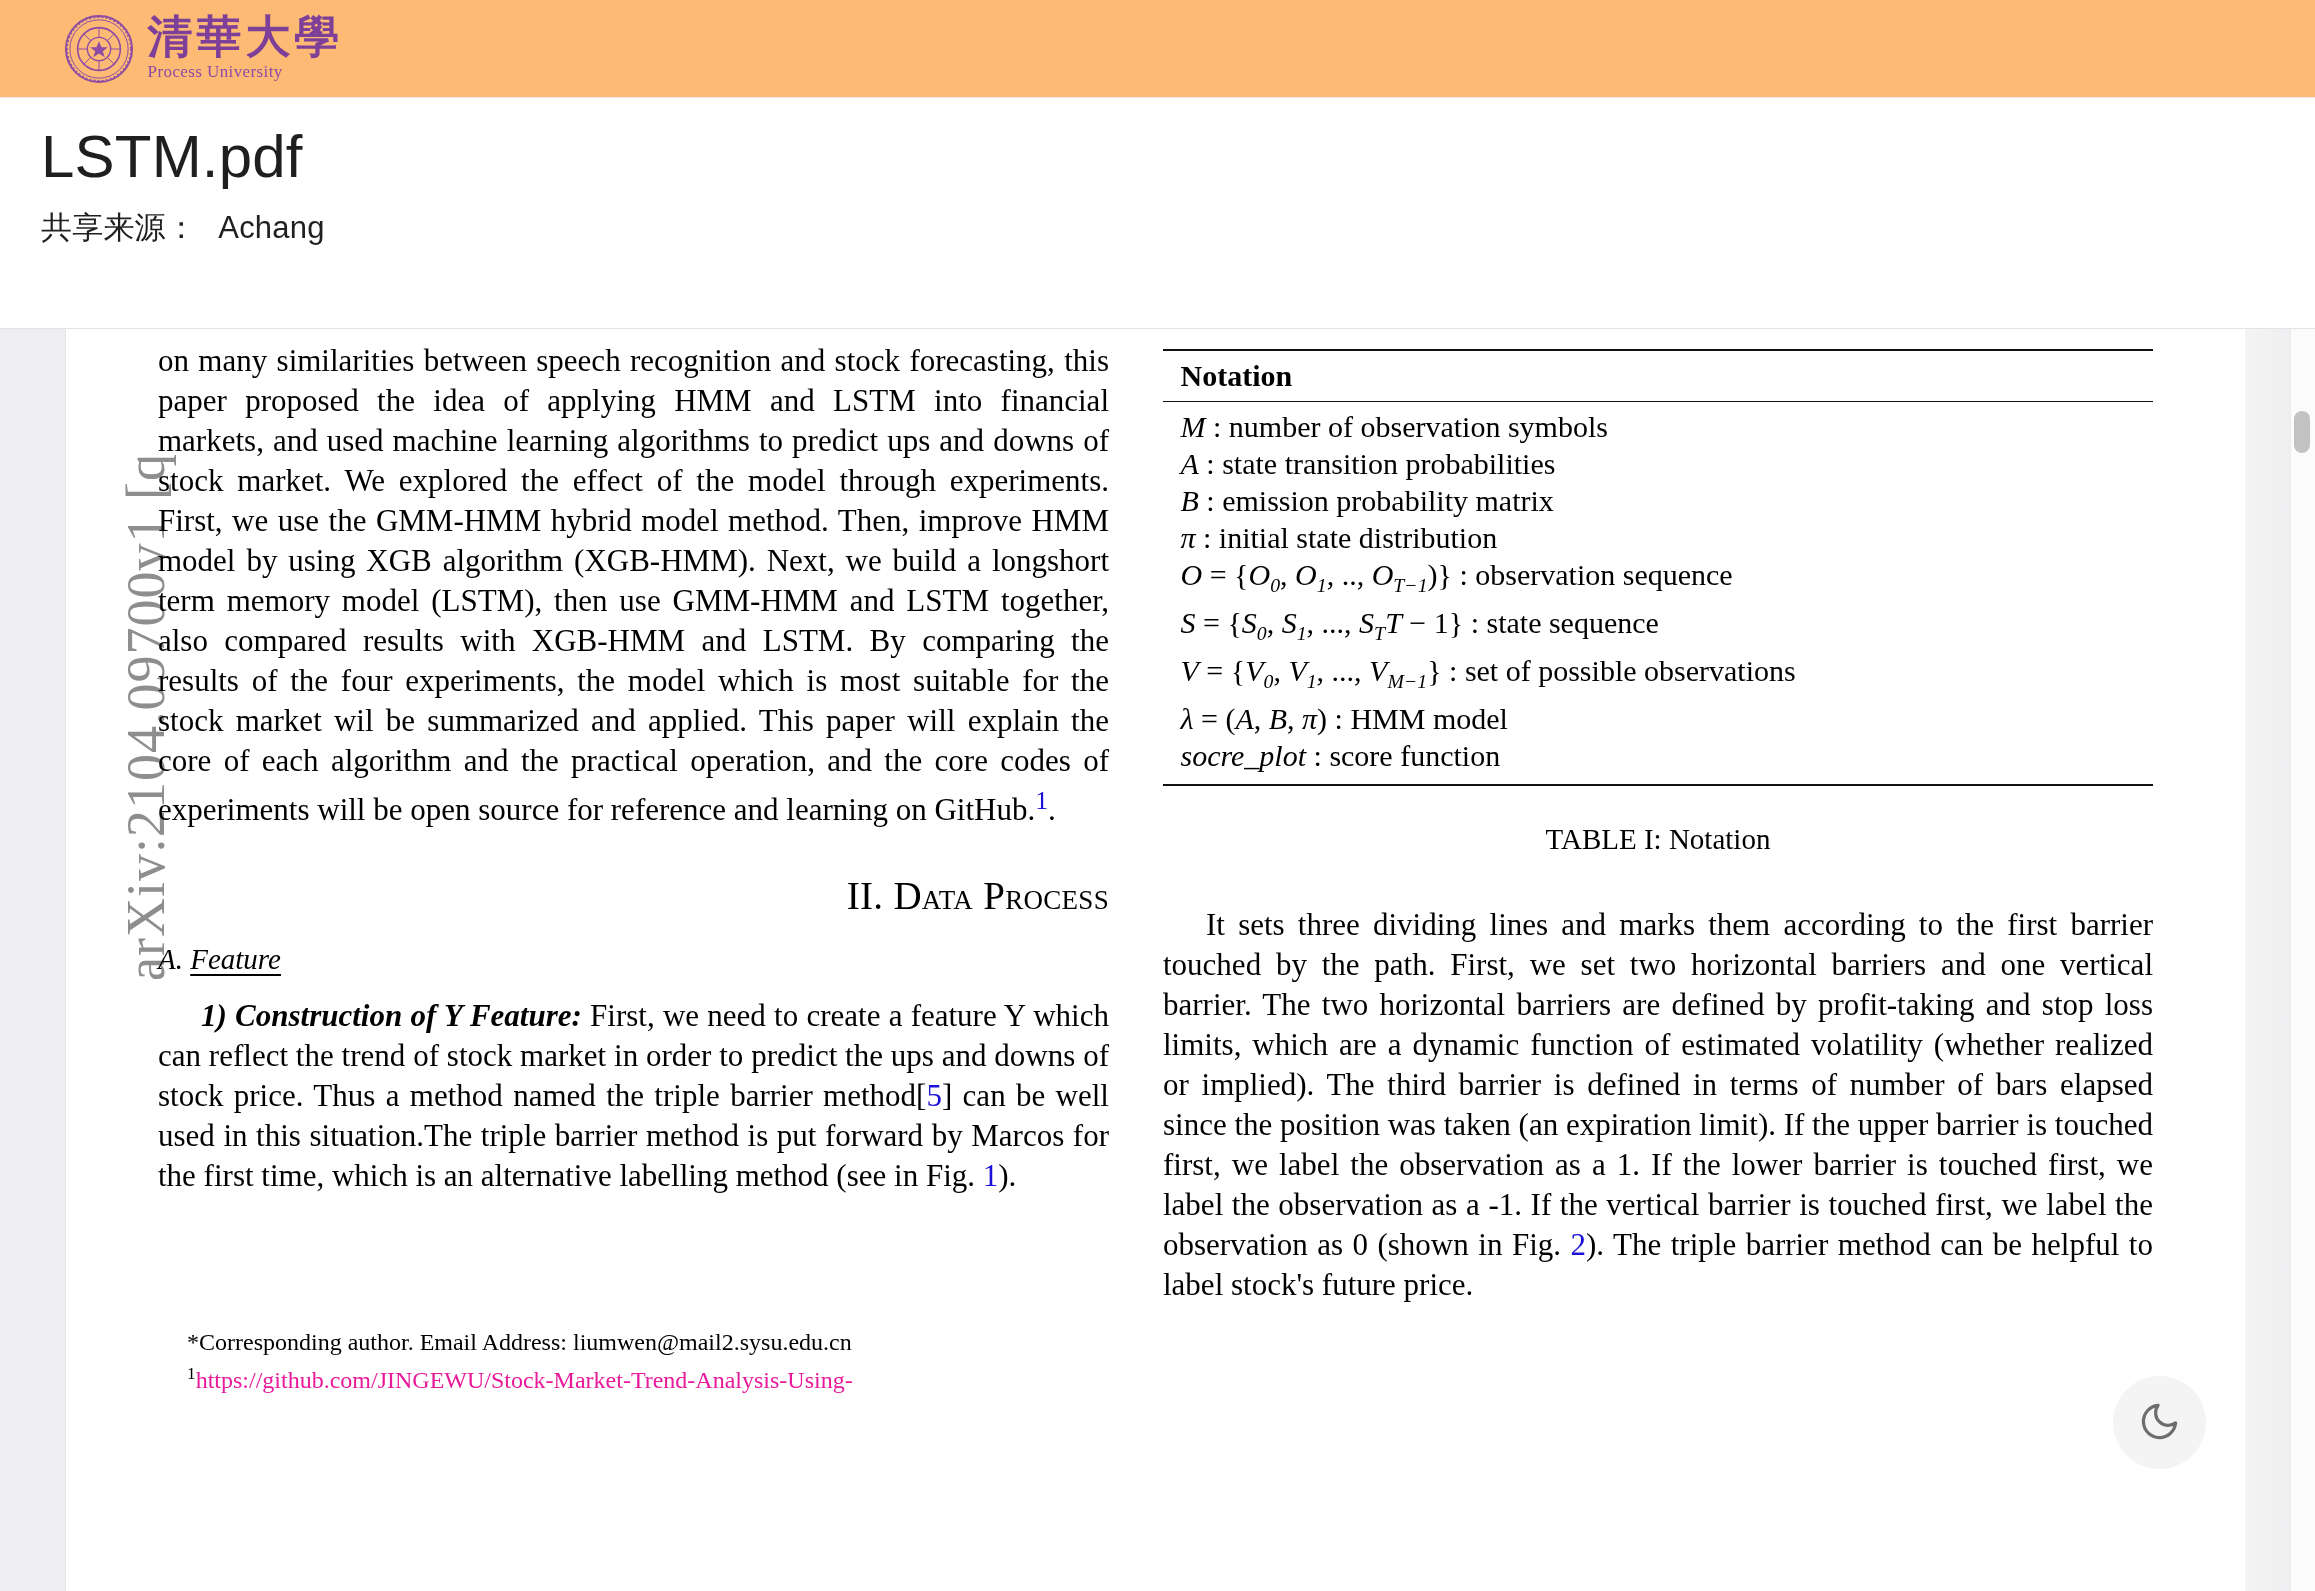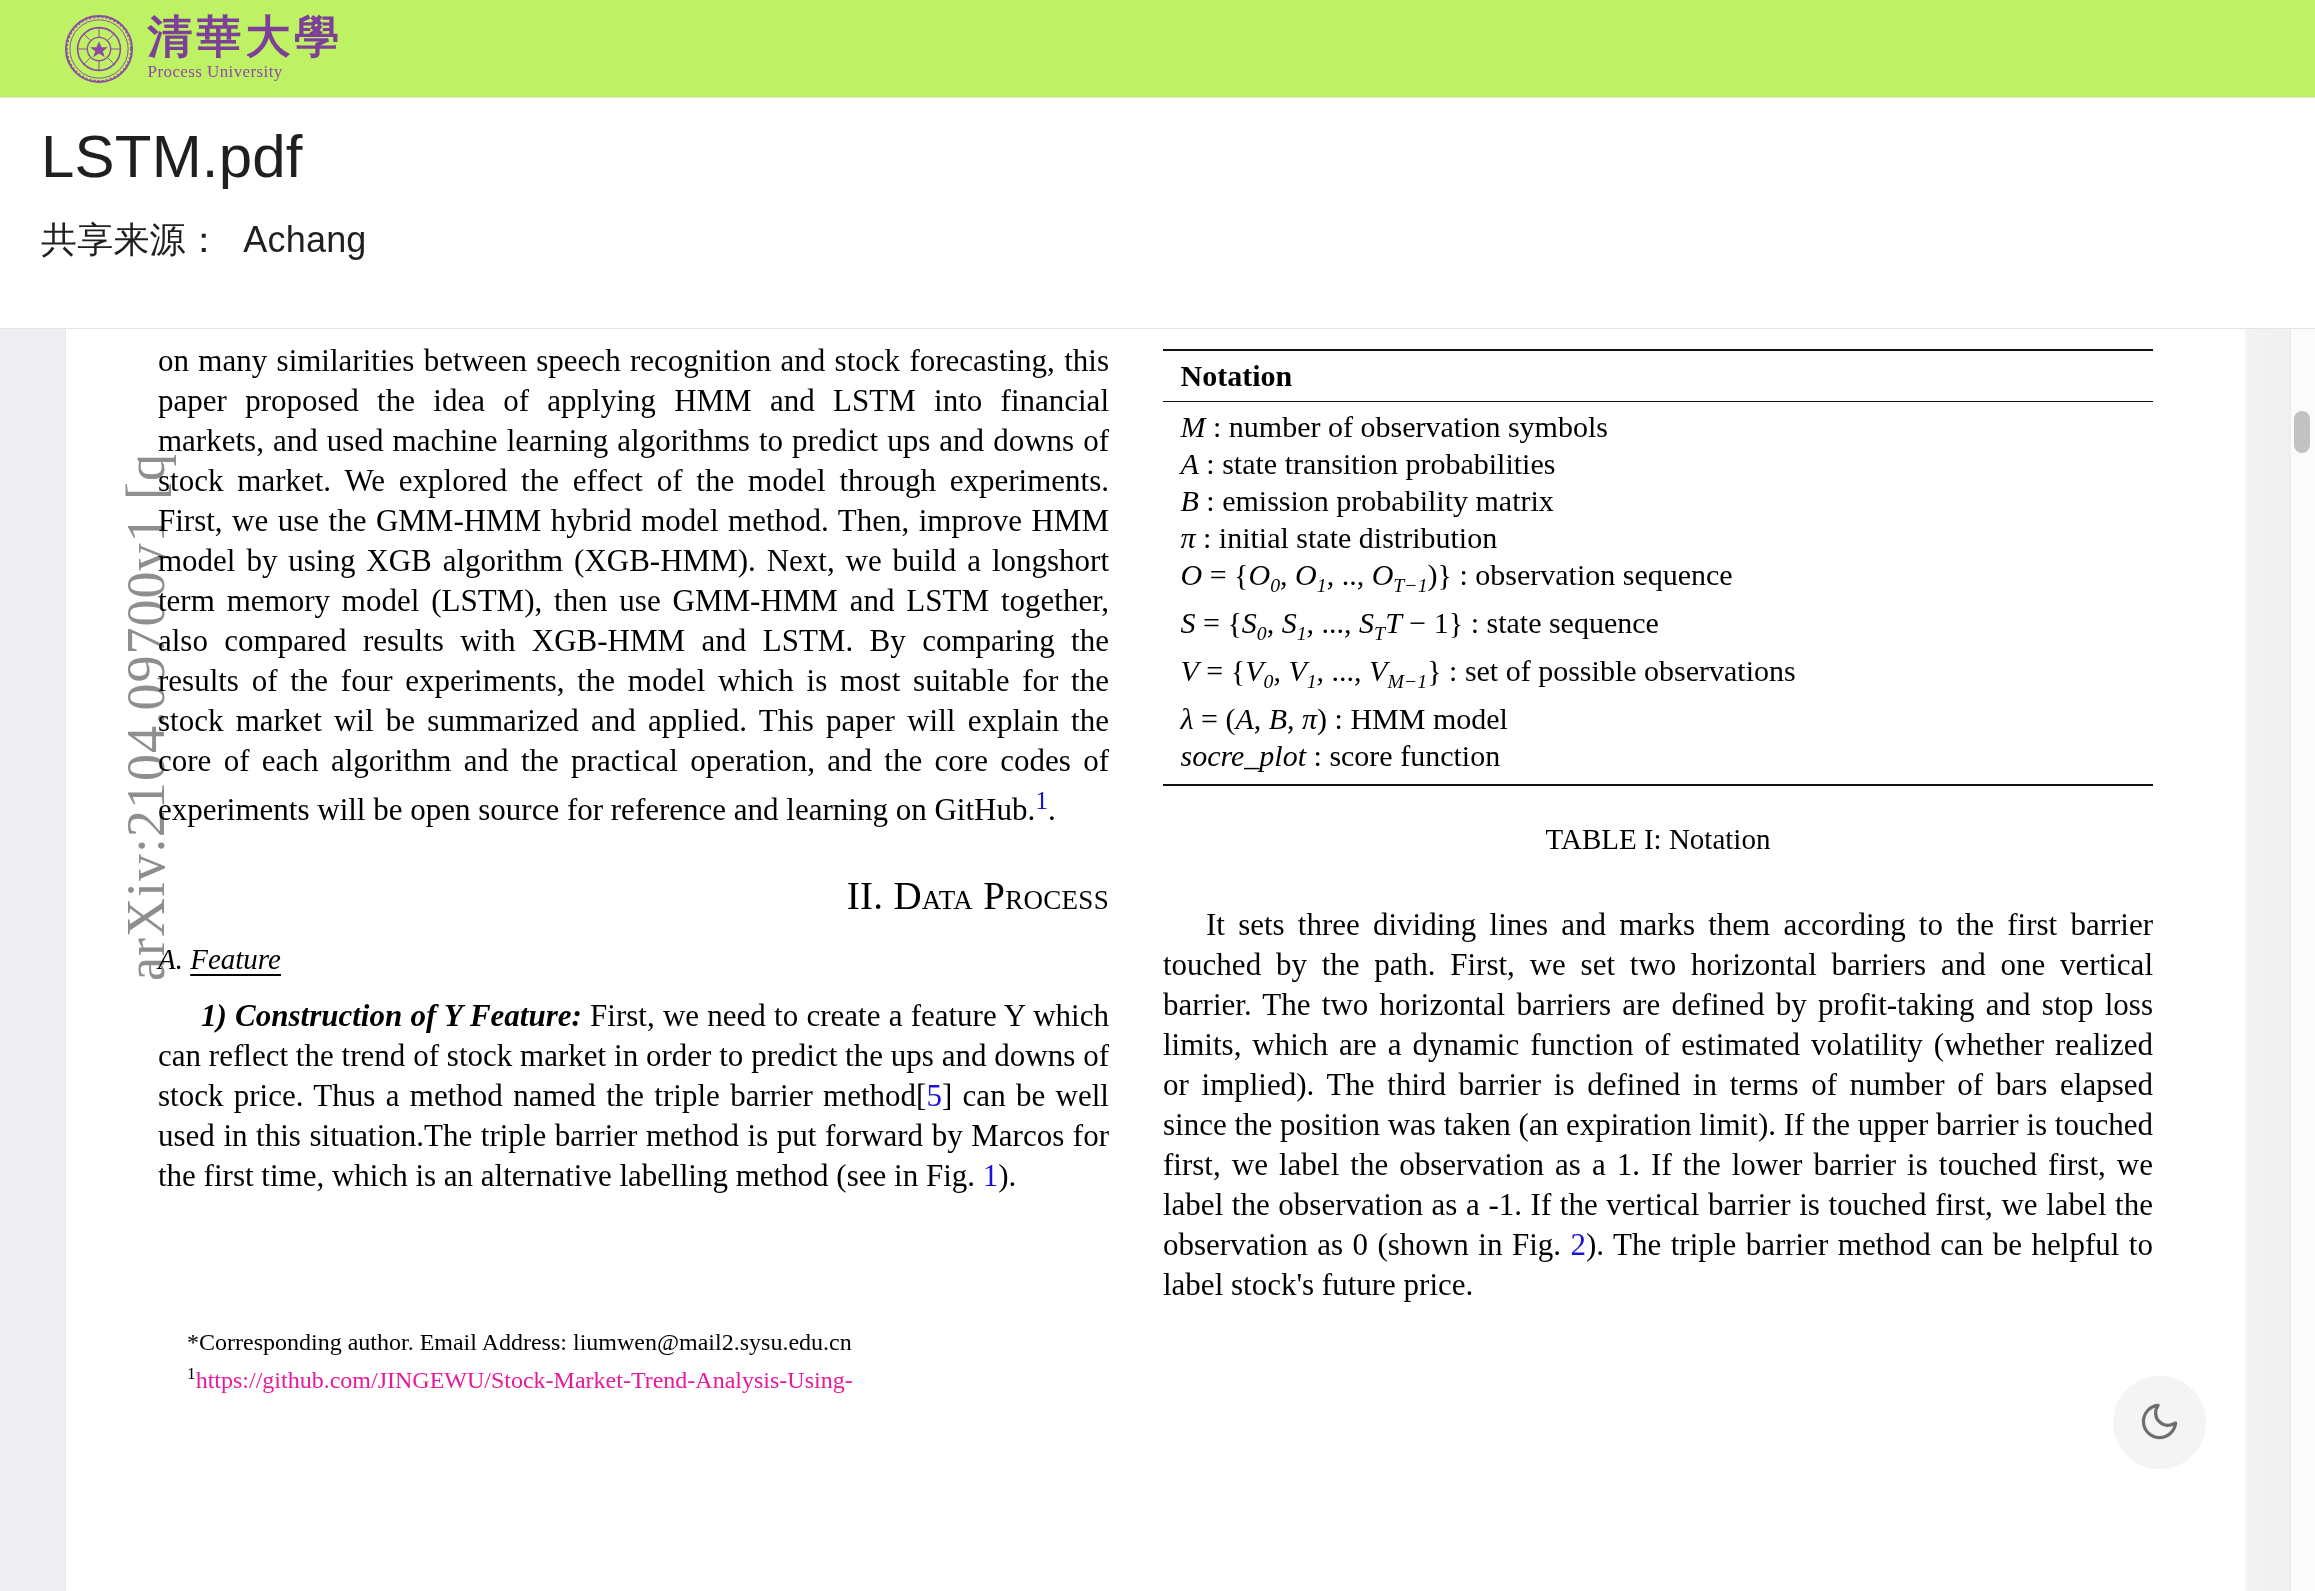--- a/index.html
+++ b/index.html
@@ -7,21 +7,21 @@
     margin: 0; padding: 0;
     width: 2315px; height: 1591px;
     overflow: hidden;
     background: #ffffff;
     font-family: "Liberation Sans", sans-serif;
   }
 
   
   .brandbar {
     height: 98px;
-    background: #bef264;
+    background: #fdba74;
     border-bottom: 1px solid #e6e6e8;
     display: flex;
     padding-left: 64px;
   }
   .brand-logo { display: flex; align-items: center; gap: 13.6px; }
   .seal { width: 70px; height: 70px; position: relative; }
   .seal svg { display:block; }
   .brand-cn {
     font-family: "Liberation Serif", serif;
     font-size: 45px;
@@ -48,22 +48,22 @@
   }
   .doc-title {
     font-size: 60px;
     color: #1f1f1f;
     font-weight: 400;
     line-height: 1.12;
     margin: 0;
     letter-spacing: 0.2px;
   }
   .doc-sub {
-    margin-top: 26px;
-    font-size: 36px;
+    margin-top: 17px;
+    font-size: 31px;
     color: #1f1f1f;
     font-weight: 400;
     letter-spacing: 0.2px;
   }
   .doc-sub .owner { margin-left: 21.3px; }
 
   
   .viewer {
     position: relative;
     background: #efeff1;

